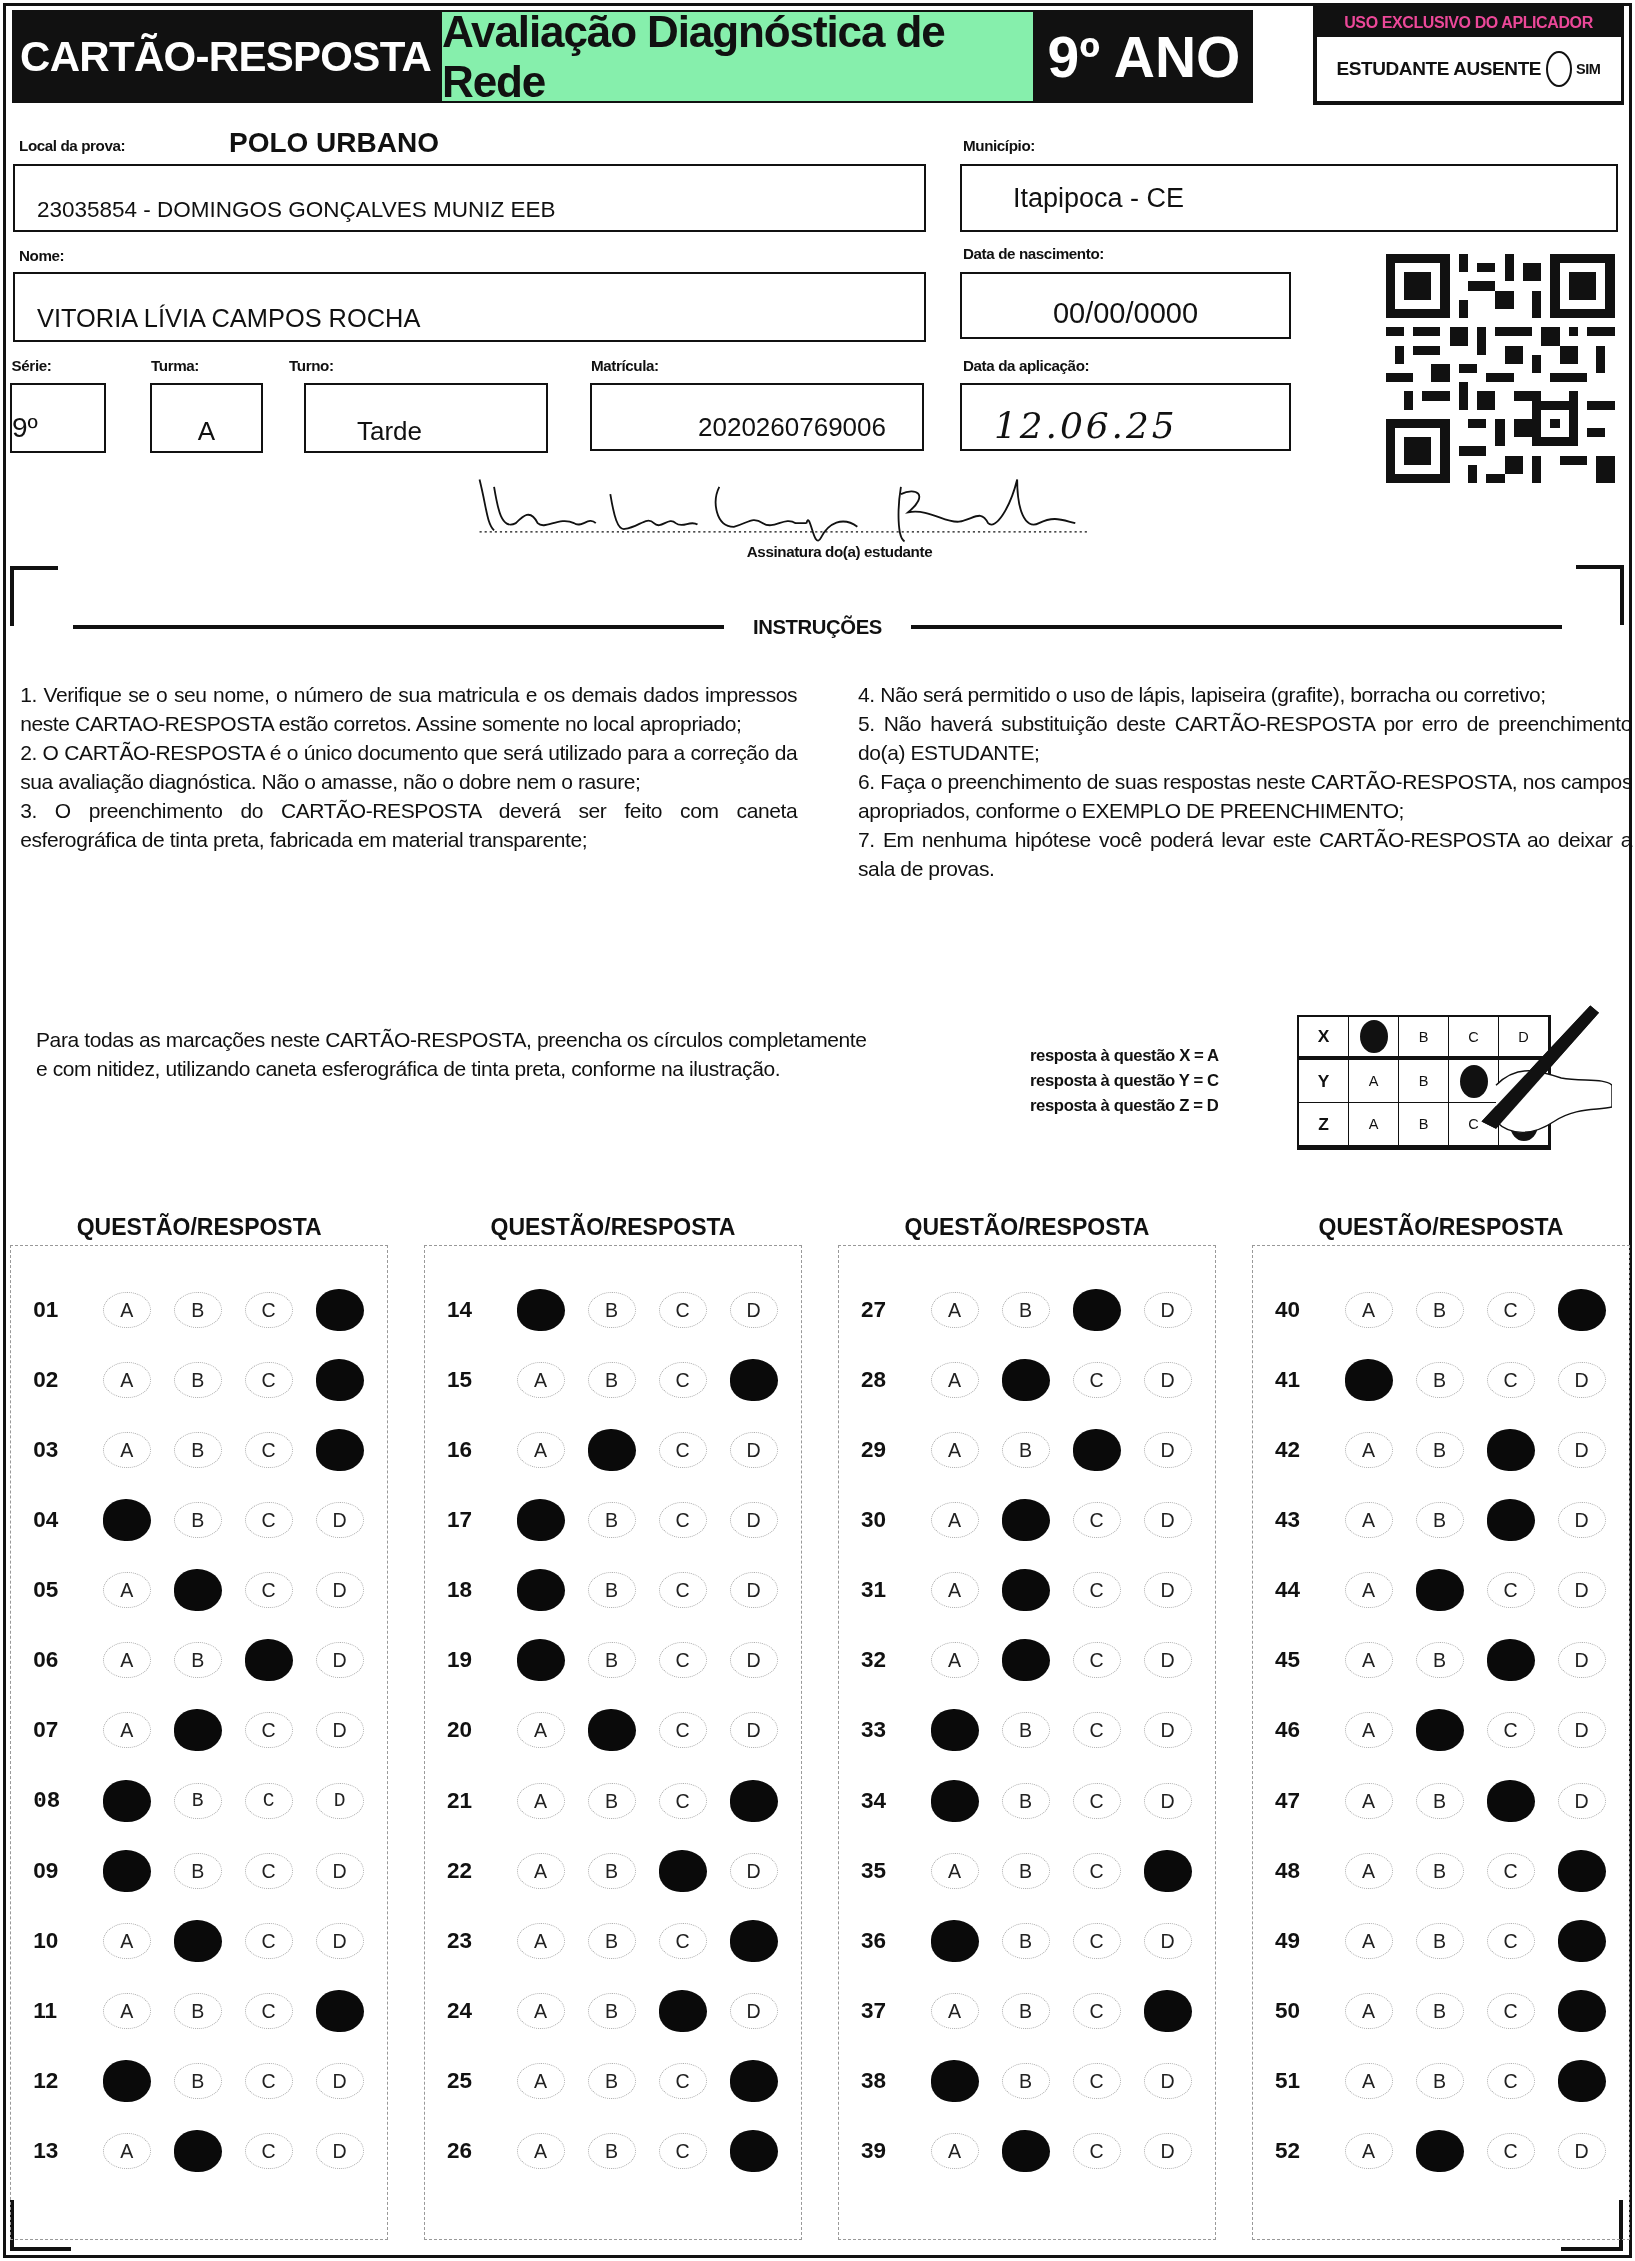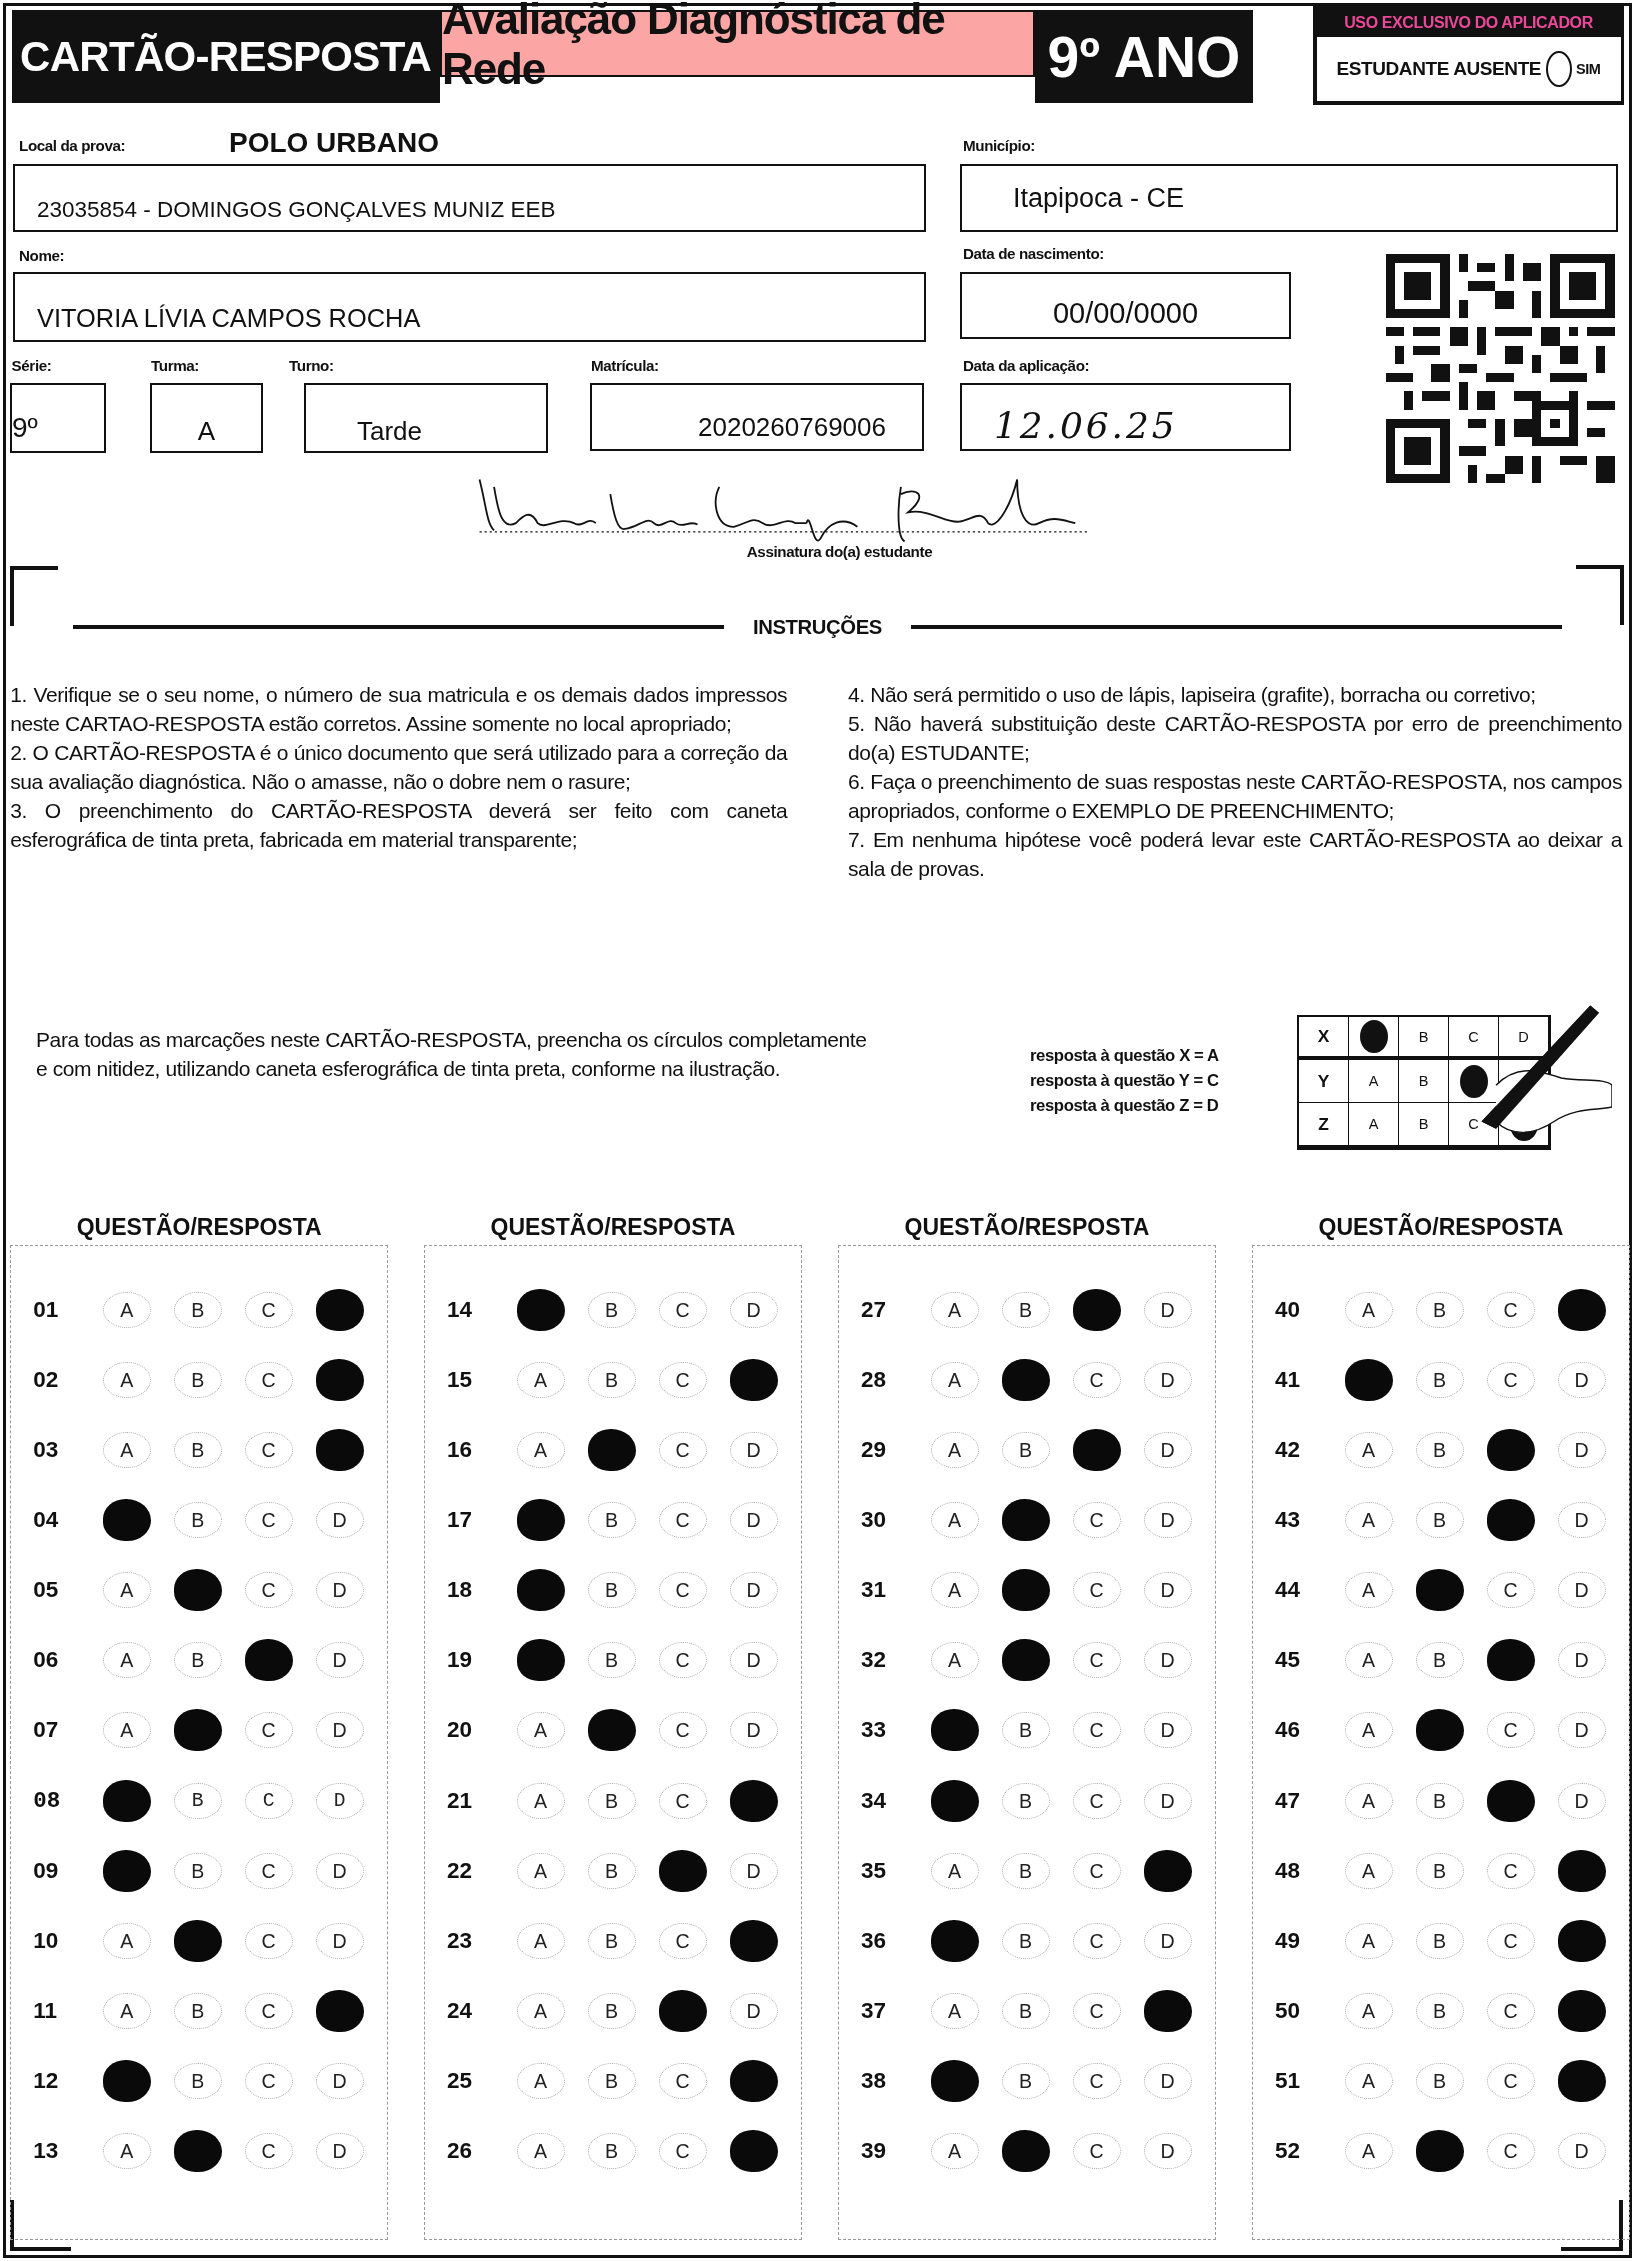--- a/index.html
+++ b/index.html
@@ -4,21 +4,21 @@
 <style>
   * { box-sizing: border-box; margin: 0; padding: 0; }
   html, body { width: 1635px; height: 2261px; background: #fff; overflow: hidden; }
   body { font-family: "Liberation Sans", sans-serif; color: #111; position: relative; }
 
   .sheet { position: absolute; left: 2.9px; top: 2.9px; width: 1629px; height: 2255px; border: 3.6px solid #111; }
 
   
   .hdr-black { position: absolute; left: 11.6px; top: 10.2px; width: 428px; height: 93px; background: #111; color: #fff;
     font-family: "Liberation Sans", sans-serif; font-weight: bold; font-size: 42px; display: flex; align-items: center; justify-content: center; letter-spacing: -0.7px; transform-origin: left; }
-  .hdr-title { position: absolute; left: 440px; top: 10.2px; width: 595px; height: 67px; border: 2.9px solid #111; background: #fca5a5;
+  .hdr-title { position: absolute; left: 440px; top: 10.2px; width: 595px; height: 93px; border: 2.9px solid #111; background: #86efac;
     font-weight: bold; font-size: 44px; display: flex; align-items: center; justify-content: center; letter-spacing: -1.1px; }
   .hdr-grade { position: absolute; left: 1035px; top: 10.2px; width: 218px; height: 93px; background: #111; color: #fff;
     font-weight: bold; font-size: 57px; display: flex; align-items: center; justify-content: center; }
   .applicator { position: absolute; left: 1313px; top: 5.8px; width: 311px; height: 99px; border: 2.9px solid #111; background: #111; }
   .applicator .cap { color: #ec4899; font-size: 16px; font-weight: bold; text-align: center; height: 29px; line-height: 29px; letter-spacing: -0.4px; }
   .applicator .body { background: #fff; height: 64px; margin: 0 1.5px; display: flex; align-items: center; justify-content: center; gap: 4.4px; font-weight: bold; font-size: 19px; letter-spacing: -0.4px; }
   .applicator .bubble { width: 26px; height: 36px; border: 2.2px solid #111; border-radius: 50%; display: inline-block; }
 
   .lbl { position: absolute; font-size: 15.2px; font-weight: bold; letter-spacing: -0.4px; }
   .box { position: absolute; border: 2.9px solid #111; background: #fff; font-size: 24px; display: flex; align-items: flex-end; padding: 0 0 7.3px 22px; }
@@ -28,21 +28,21 @@
 
   .signature { position: absolute; left: 465px; top: 465px; width: 712px; height: 80px; }
   .sig-label { position: absolute; left: 0; width: 100%; top: 543px; text-align: center; font-size: 15.2px; font-weight: bold; padding-left: 44px; letter-spacing: -0.4px; }
 
   .corner { position: absolute; border-color: #111; border-style: solid; }
 
   .instr-title-row { position: absolute; left: 73px; top: 616px; width: 1489px; height: 22px; display: flex; align-items: center; }
   .instr-title-row .line { flex: 1; height: 3.6px; background: #111; }
   .instr-title-row .t { font-weight: bold; font-size: 20.3px; padding: 0 29px; letter-spacing: -0.4px; }
 
-  .instr-col { position: absolute; top: 680px; font-size: 21px; line-height: 29px; text-align: justify; letter-spacing: -0.4px; }
+  .instr-col { position: absolute; top: 680px; font-size: 21px; line-height: 29px; text-align: justify; letter-spacing: -0.4px; margin-left: 10px; }
   .instr-col p { margin: 0; }
 
   .fill-note { position: absolute; left: 36px; top: 1025px; width: 842px; font-size: 21px; line-height: 29px; letter-spacing: -0.4px; }
   .example-legend { position: absolute; left: 1030px; top: 1043px; font-size: 16.7px; font-weight: bold; line-height: 25px; letter-spacing: -0.4px; }
 
   .ex-grid { position: absolute; left: 1297px; top: 1015px; width: 254px; height: 135px; border: 2.2px solid #111; border-bottom-width: 4.4px; display: grid; grid-template-columns: repeat(5, 1fr); grid-template-rows: repeat(3, 1fr); }
   .ex-cell { border-right: 1.5px solid #111; border-bottom: 1.5px solid #111; display: flex; align-items: center; justify-content: center; font-size: 14.5px; }
   .ex-cell.head { font-weight: bold; font-size: 17.4px; }
   .ex-dot { width: 28px; height: 33px; border-radius: 50%; background: #111; }
   .ex-row-sep { border-bottom: 4.4px solid #111; }

